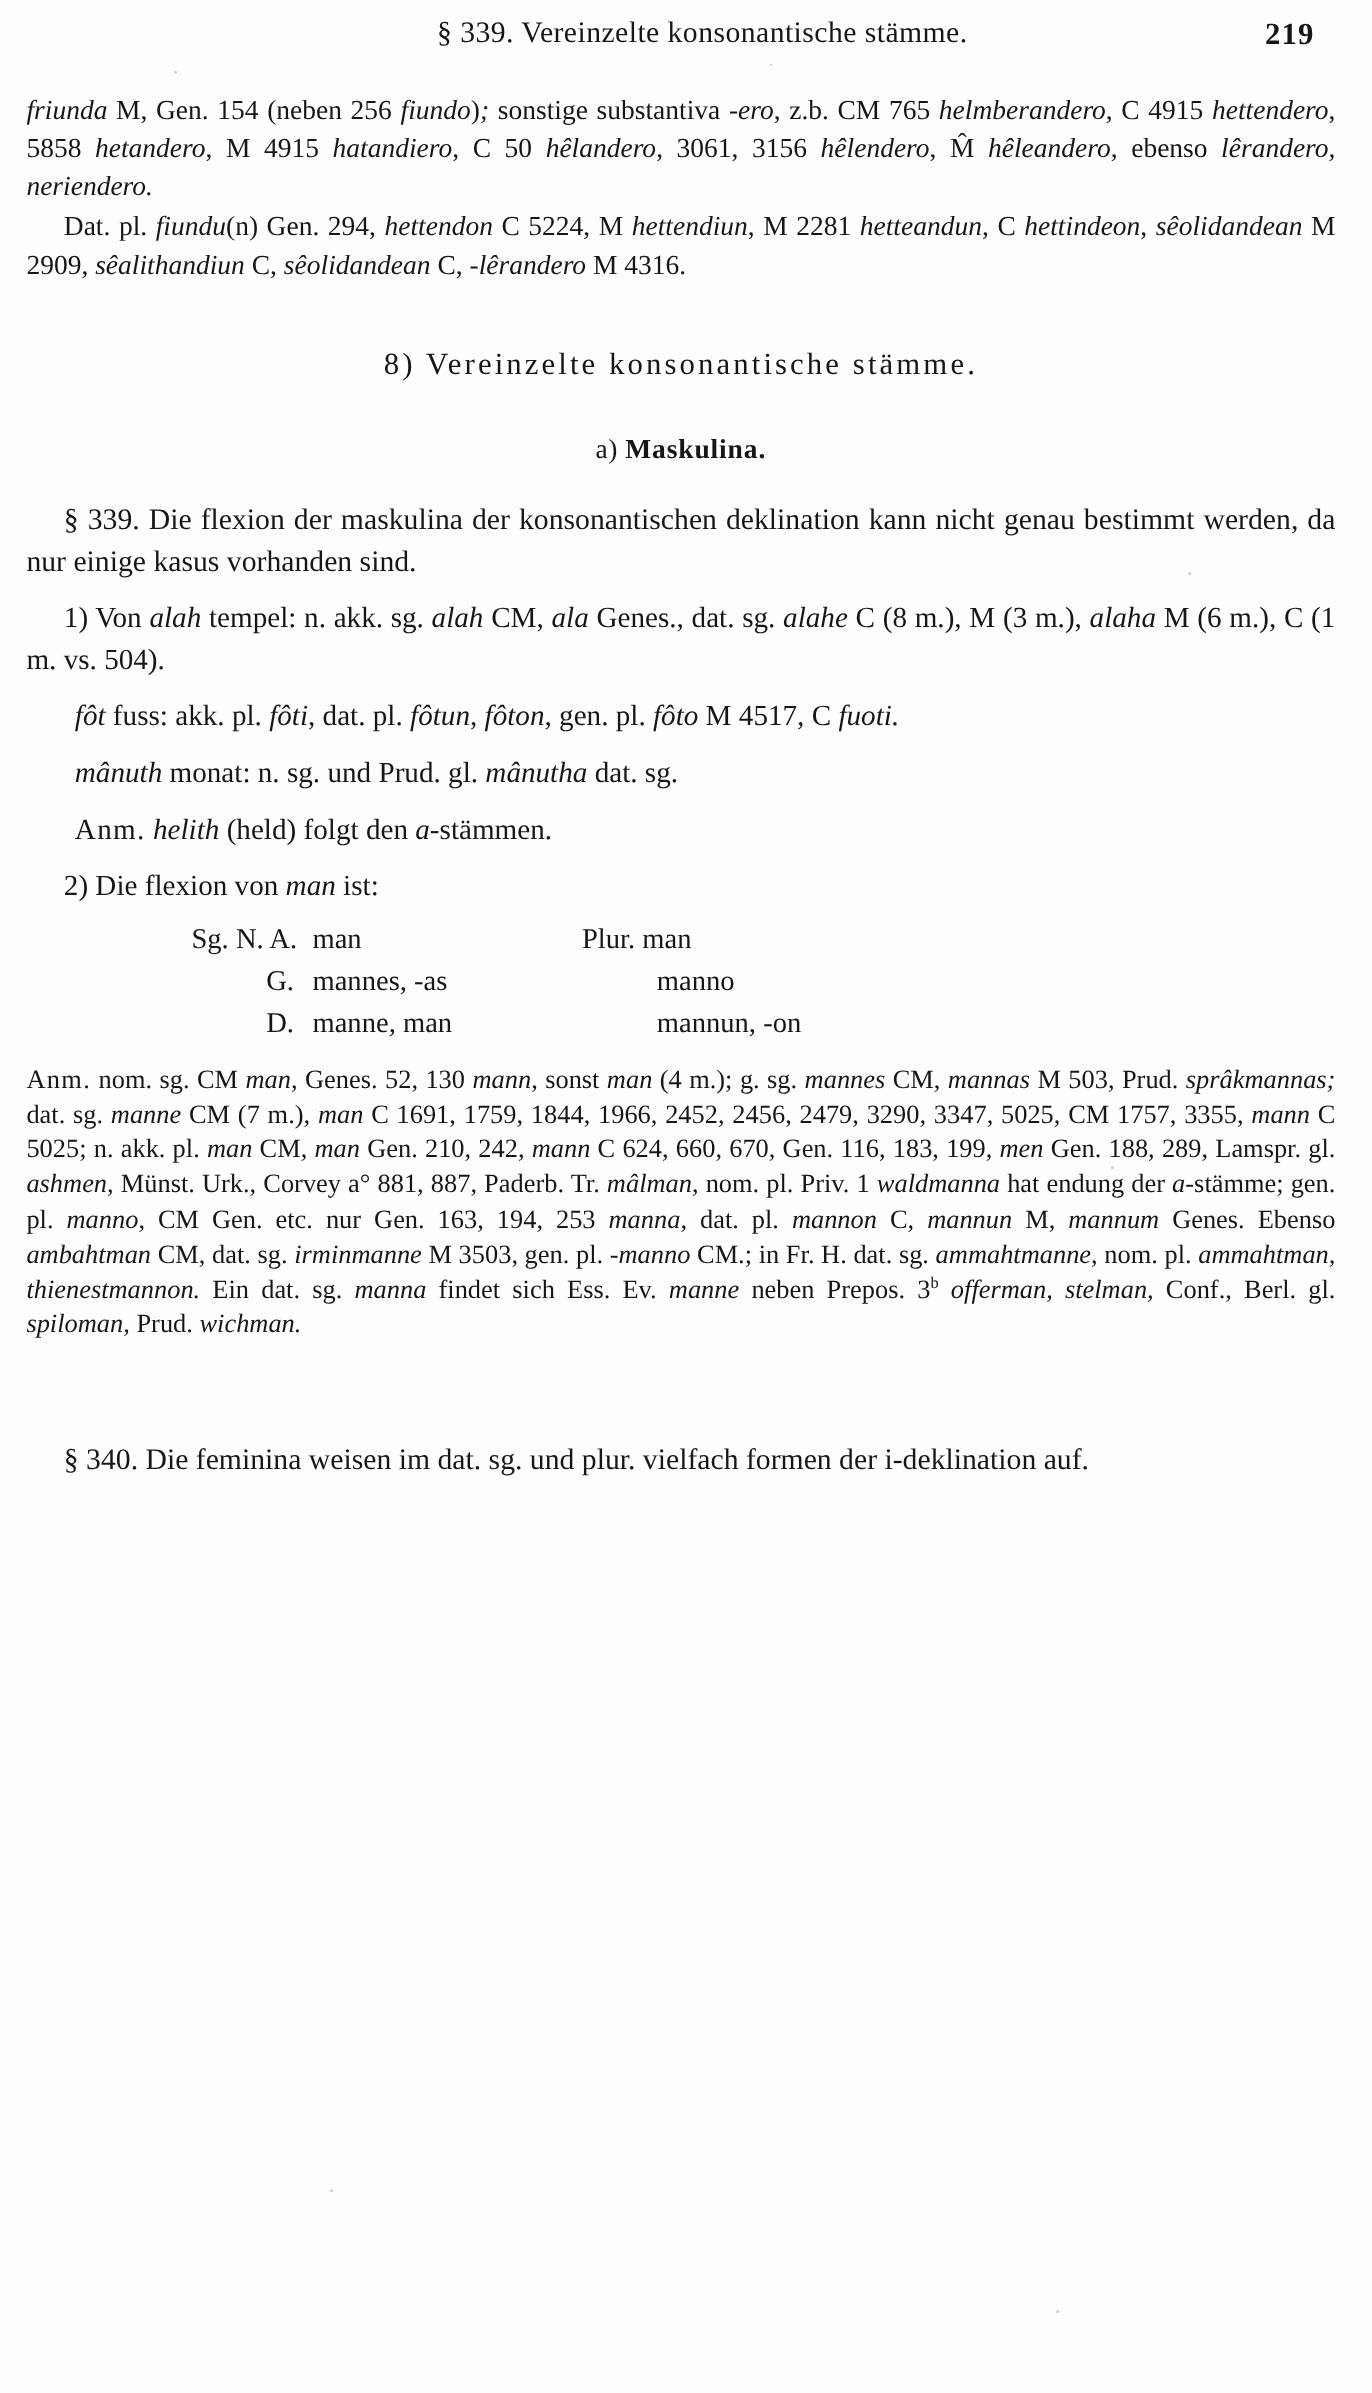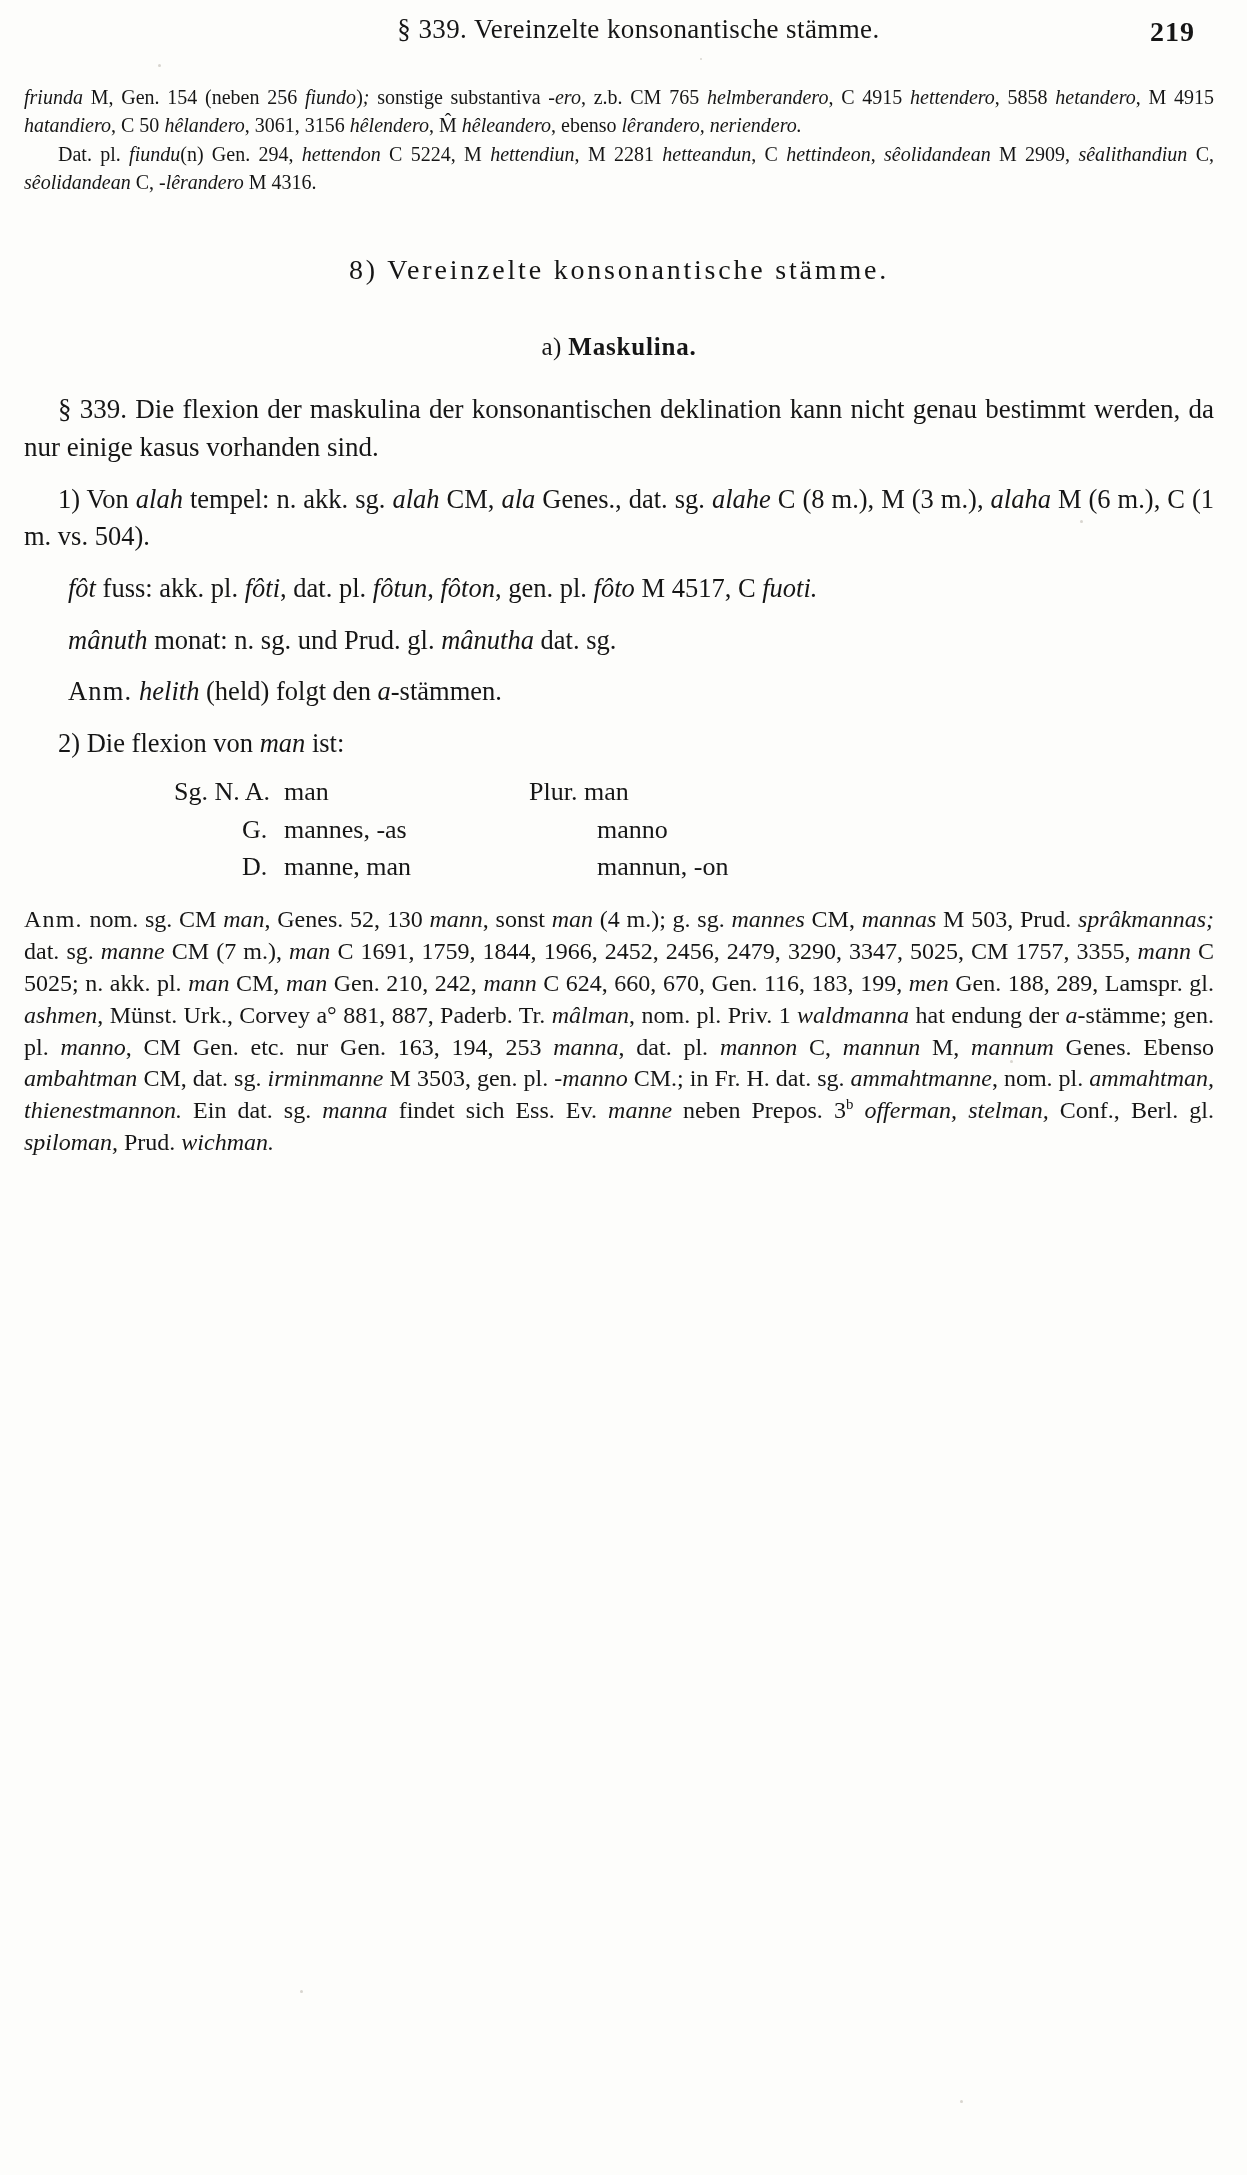--- a/index.html
+++ b/index.html
@@ -48,21 +48,21 @@
     letter-spacing: 1px;
   }
   .content {
     position: absolute;
     top: 84px;
     left: 24px;
     width: 1190px;
   }
   p {
     margin: 0;
-    font-size: 20px;
+    font-size: 25px;
     line-height: 1.385;
     text-align: justify;
     text-justify: inter-word;
   }
   .blk { margin-bottom: 2px; }
   .ind-1 { text-indent: 34px; }
   .ind-2 { text-indent: 44px; }
   .noind { text-indent: 0; }
   .small {
     font-size: 24px;
@@ -194,20 +194,21 @@
       CM Gen. etc. nur Gen. 163, 194, 253 <i>manna</i>, dat. pl. <i>mannon</i> C, <i>mannun</i> M, <i>mannum</i> Genes. Ebenso <i>ambahtman</i> CM, dat. sg. <i>irminmanne</i> M
       3503, gen. pl. <i>-manno</i> CM.; in Fr. H. dat. sg. <i>ammahtmanne</i>, nom. pl.
       <i>ammahtman, thienestmannon.</i> Ein dat. sg. <i>manna</i> findet sich Ess. Ev.
       <i>manne</i> neben Prepos. 3<sup>b</sup> <i>offerman, stelman,</i> Conf., Berl. gl. <i>spiloman,</i>
       Prud. <i>wichman.</i>
     </p>
 
     <div class="spacer-b"></div>
 
 
+    <p class="para-339 ind-1">§ 340. Die feminina weisen im dat. sg. und plur. vielfach formen der i-deklination auf.</p>
 
   </div>
 
   <div class="speck" style="left:158px; top:64px; width:3px; height:3px;"></div>
   <div class="speck" style="left:700px; top:58px; width:2px; height:2px;"></div>
   <div class="speck" style="left:1080px; top:520px; width:3px; height:3px;"></div>
   <div class="speck" style="left:60px; top:1140px; width:3px; height:3px;"></div>
   <div class="speck" style="left:1010px; top:1060px; width:3px; height:3px;"></div>
   <div class="speck" style="left:300px; top:1990px; width:3px; height:3px;"></div>
   <div class="speck" style="left:960px; top:2100px; width:3px; height:3px;"></div>

